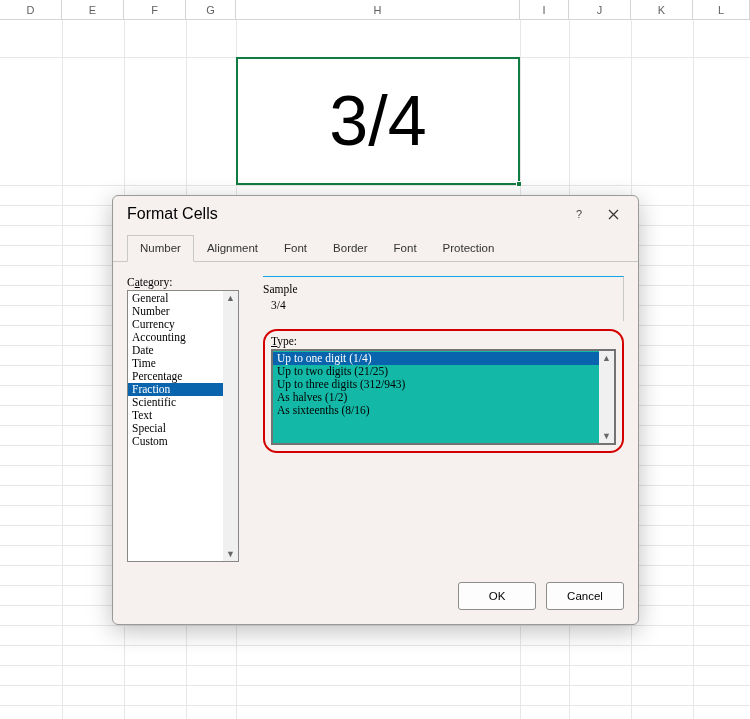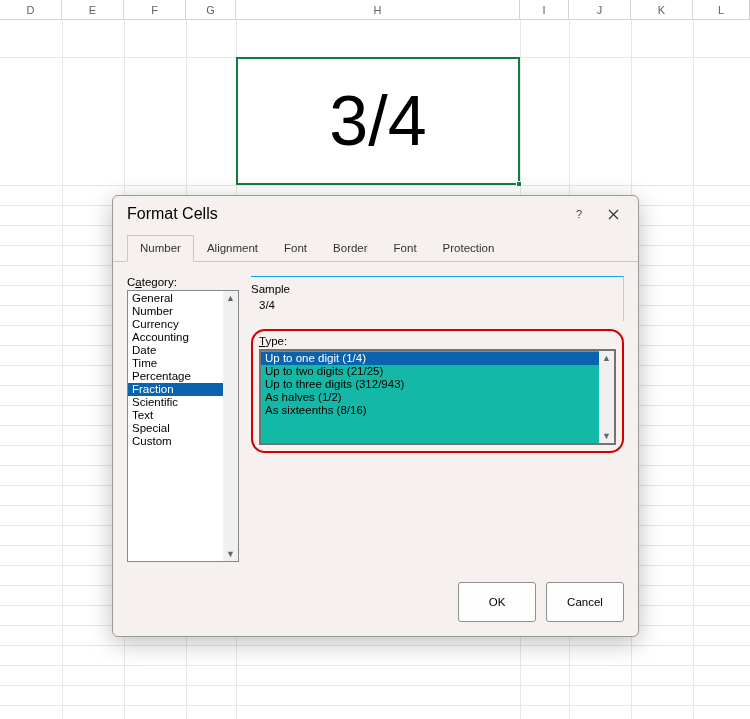--- a/index.html
+++ b/index.html
@@ -21,21 +21,21 @@
     
     .dialog      { position: absolute; width: 527px; background: #f6f0ef; border: 1px solid #9a9a9a; border-radius: 6px; box-shadow: 0 6px 24px rgba(0,0,0,.25); }
     .titlebar    { height: 36px; display: flex; align-items: center; padding: 0 8px 0 14px; }
     .titlebar-title { flex: 1; font-size: 16px; color: #000; }
     .tbtn        { width: 34px; height: 28px; display: flex; align-items: center; justify-content: center; color: #444; }
 
     .tabstrip    { display: flex; padding: 0 14px; gap: 0; border-bottom: 1px solid #c8c8c8; margin-top: 2px; }
     .tab         { padding: 6px 12px 7px; font-size: 11.5px; color: #333; border: 1px solid transparent; border-bottom: none; position: relative; top: 1px; background: transparent; }
     .tab.active  { background: #f6f0ef; border-color: #c8c8c8; border-bottom: 1px solid #f6f0ef; }
 
-    .body        { padding: 14px 14px 10px 14px; display: flex; gap: 12px; min-height: 310px; }
+    .body        { padding: 14px 14px 10px 14px; display: flex; gap: 24px; min-height: 310px; font-family: Liberation Serif, serif; }
 
     .cat-col     { width: 112px; display: flex; flex-direction: column; }
     .lbl         { font-size: 11.5px; color: #000; margin-bottom: 2px; }
     .lbl .ul     { text-decoration: underline; }
     .listbox     { flex: 1; border: 1px solid #888; background: #fff; overflow: hidden; position: relative; }
     .listbox .sb { position: absolute; right: 0; top: 0; bottom: 0; width: 15px; background: #f0f0f0; display:flex; flex-direction:column; justify-content:space-between; align-items:center; padding:1px 0; }
     .sb .arrow   { font-size: 9px; color: #666; line-height: 12px; }
     .list-items  { padding: 1px 0; }
     .li          { padding: 0 4px; font-size: 11.5px; line-height: 13px; color: #000; white-space: nowrap; }
     .li.sel      { background: #0a64ad; color: #fff; }
@@ -44,21 +44,21 @@
     .sample-box  { border-top: 1px solid #0ea5e9; border-left: none; border-right: 1px solid #c8c8c8; border-bottom: none; padding: 6px 8px 10px 0; margin-bottom: 8px; }
     .sample-lbl  { font-size: 11.5px; color: #000; margin-bottom: 4px; }
     .sample-val  { font-size: 11.5px; color: #000; padding-left: 8px; }
 
     .type-wrap   { border: 2.5px solid #d40000; border-radius: 14px; padding: 4px 6px 6px 6px; }
     .type-list   { border: 2px solid #737373; background: #14b8a6; position: relative; }
     .type-list .sb { position:absolute; right:0; top:0; bottom:0; width:15px; background:#f0f0f0; display:flex; flex-direction:column; justify-content:space-between; align-items:center; padding:1px 0;}
     .type-items  { padding: 1px 15px 1px 0; }
 
     .btnbar      { display: flex; justify-content: flex-end; gap: 10px; padding: 10px 14px 14px; }
-    .btn         { min-width: 78px; height: 40px; border: 1px solid #8d8d8d; background: #fdfdfd; border-radius: 3px; font-size: 11.5px; color: #000; padding: 0 14px; }
+    .btn         { min-width: 78px; height: 28px; border: 1px solid #8d8d8d; background: #fdfdfd; border-radius: 3px; font-size: 11.5px; color: #000; padding: 0 14px; }
   </style>
 </head>
 <body>
 
 <div class="sheet">
   <div class="col-hdrs" id="colhdrs">
       <div class="col-hdr" style="width: 62px;">D</div>
       <div class="col-hdr" style="width: 62px;">E</div>
       <div class="col-hdr" style="width: 62px;">F</div>
       <div class="col-hdr" style="width: 50px;">G</div>

